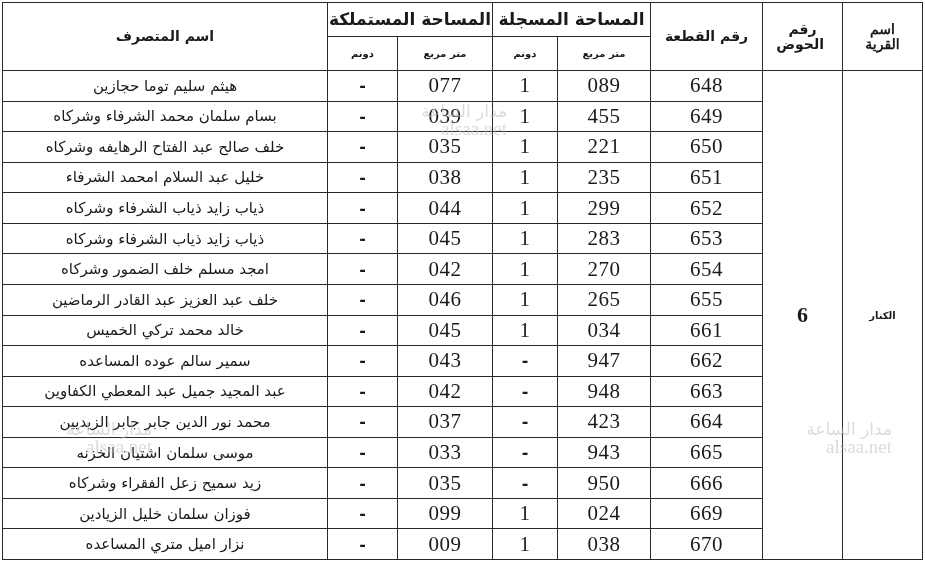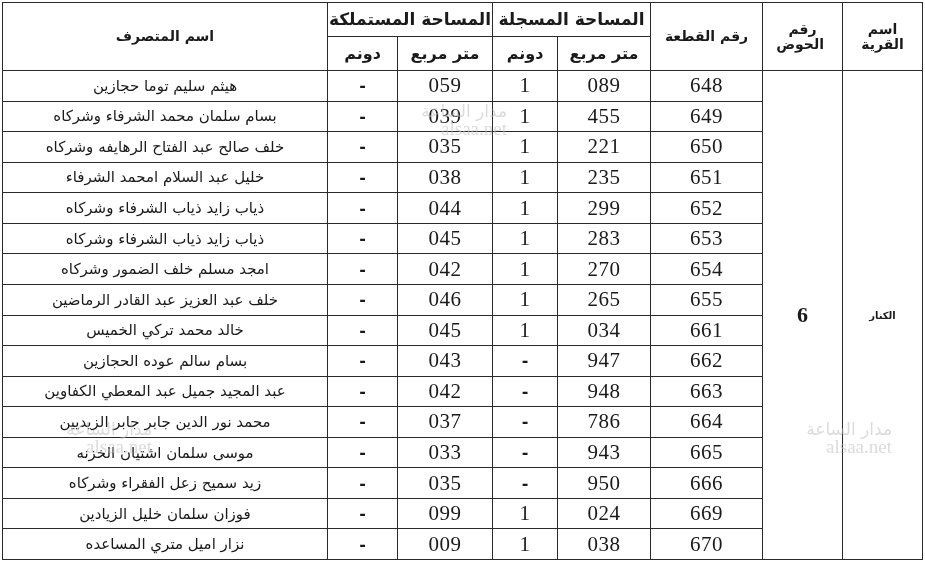--- a/index.html
+++ b/index.html
@@ -22,21 +22,21 @@
       vertical-align: middle;
       overflow: hidden;
       white-space: nowrap;
     }
     th {
       font-family: "DejaVu Sans", "Liberation Sans", sans-serif;
       font-weight: bold;
       font-size: 14px;
       line-height: 15px;
     }
-    th.sub { font-size: 16px; height: 33px; }
+    th.sub { font-size: 10px; height: 33px; }
     th.grp { height: 33px; font-size: 17px; }
     td.num {
       font-family: "Liberation Serif", "DejaVu Serif", serif;
       font-size: 21px;
       letter-spacing: 0.5px;
     }
     td.dash { font-family: "DejaVu Sans", sans-serif; font-size: 16px; font-weight: bold; }
     td.name {
       font-family: "DejaVu Sans", "Liberation Sans", sans-serif;
       font-weight: normal;
@@ -66,42 +66,42 @@
       <col style="width:80px">
       <col style="width:112px">
       <col style="width:93px">
       <col style="width:65px">
       <col style="width:95px">
       <col style="width:70px">
       <col style="width:325px">
     </colgroup>
     <thead>
       <tr>
-        <th rowspan="2" style="white-space:normal;padding:8px 14px;">اسم القرية</th>
+        <th rowspan="2" style="white-space:normal;padding:8px 14px;font-family:Liberation Serif, serif;">اسم القرية</th>
         <th rowspan="2" style="white-space:normal;padding:0 18px;margin-top:32px;">رقم الحوض</th>
         <th rowspan="2">رقم القطعة</th>
         <th colspan="2" class="grp">المساحة المسجلة</th>
         <th colspan="2" class="grp">المساحة المستملكة</th>
         <th rowspan="2">اسم المتصرف</th>
       </tr>
       <tr>
         <th class="sub">متر مربع</th>
         <th class="sub">دونم</th>
         <th class="sub">متر مربع</th>
         <th class="sub">دونم</th>
       </tr>
     </thead>
     <tbody id="tbody">
       <tr class="row">
         <td rowspan="16" class="village-cell">الكنار</td>
         <td rowspan="16" class="block-cell">6</td>
         <td class="num">648</td>
         <td class="num">089</td>
         <td class="num">1</td>
-        <td class="num">059</td>
+        <td class="num">077</td>
         <td class="dash">-</td>
         <td class="name">هيثم سليم توما حجازين</td>
       </tr>
       <tr class="row">
         <td class="num">649</td>
         <td class="num">455</td>
         <td class="num">1</td>
         <td class="num">039</td>
         <td class="dash">-</td>
         <td class="name">بسام سلمان محمد الشرفاء وشركاه</td>
@@ -161,33 +161,33 @@
         <td class="num">045</td>
         <td class="dash">-</td>
         <td class="name">خالد محمد تركي الخميس</td>
       </tr>
       <tr class="row">
         <td class="num">662</td>
         <td class="num">947</td>
         <td class="dash">-</td>
         <td class="num">043</td>
         <td class="dash">-</td>
-        <td class="name">بسام سالم عوده الحجازين</td>
+        <td class="name">سمير سالم عوده المساعده</td>
       </tr>
       <tr class="row">
         <td class="num">663</td>
         <td class="num">948</td>
         <td class="dash">-</td>
         <td class="num">042</td>
         <td class="dash">-</td>
         <td class="name">عبد المجيد جميل عبد المعطي الكفاوين</td>
       </tr>
       <tr class="row">
         <td class="num">664</td>
-        <td class="num">786</td>
+        <td class="num">423</td>
         <td class="dash">-</td>
         <td class="num">037</td>
         <td class="dash">-</td>
         <td class="name">محمد نور الدين جابر جابر الزيديين</td>
       </tr>
       <tr class="row">
         <td class="num">665</td>
         <td class="num">943</td>
         <td class="dash">-</td>
         <td class="num">033</td>

